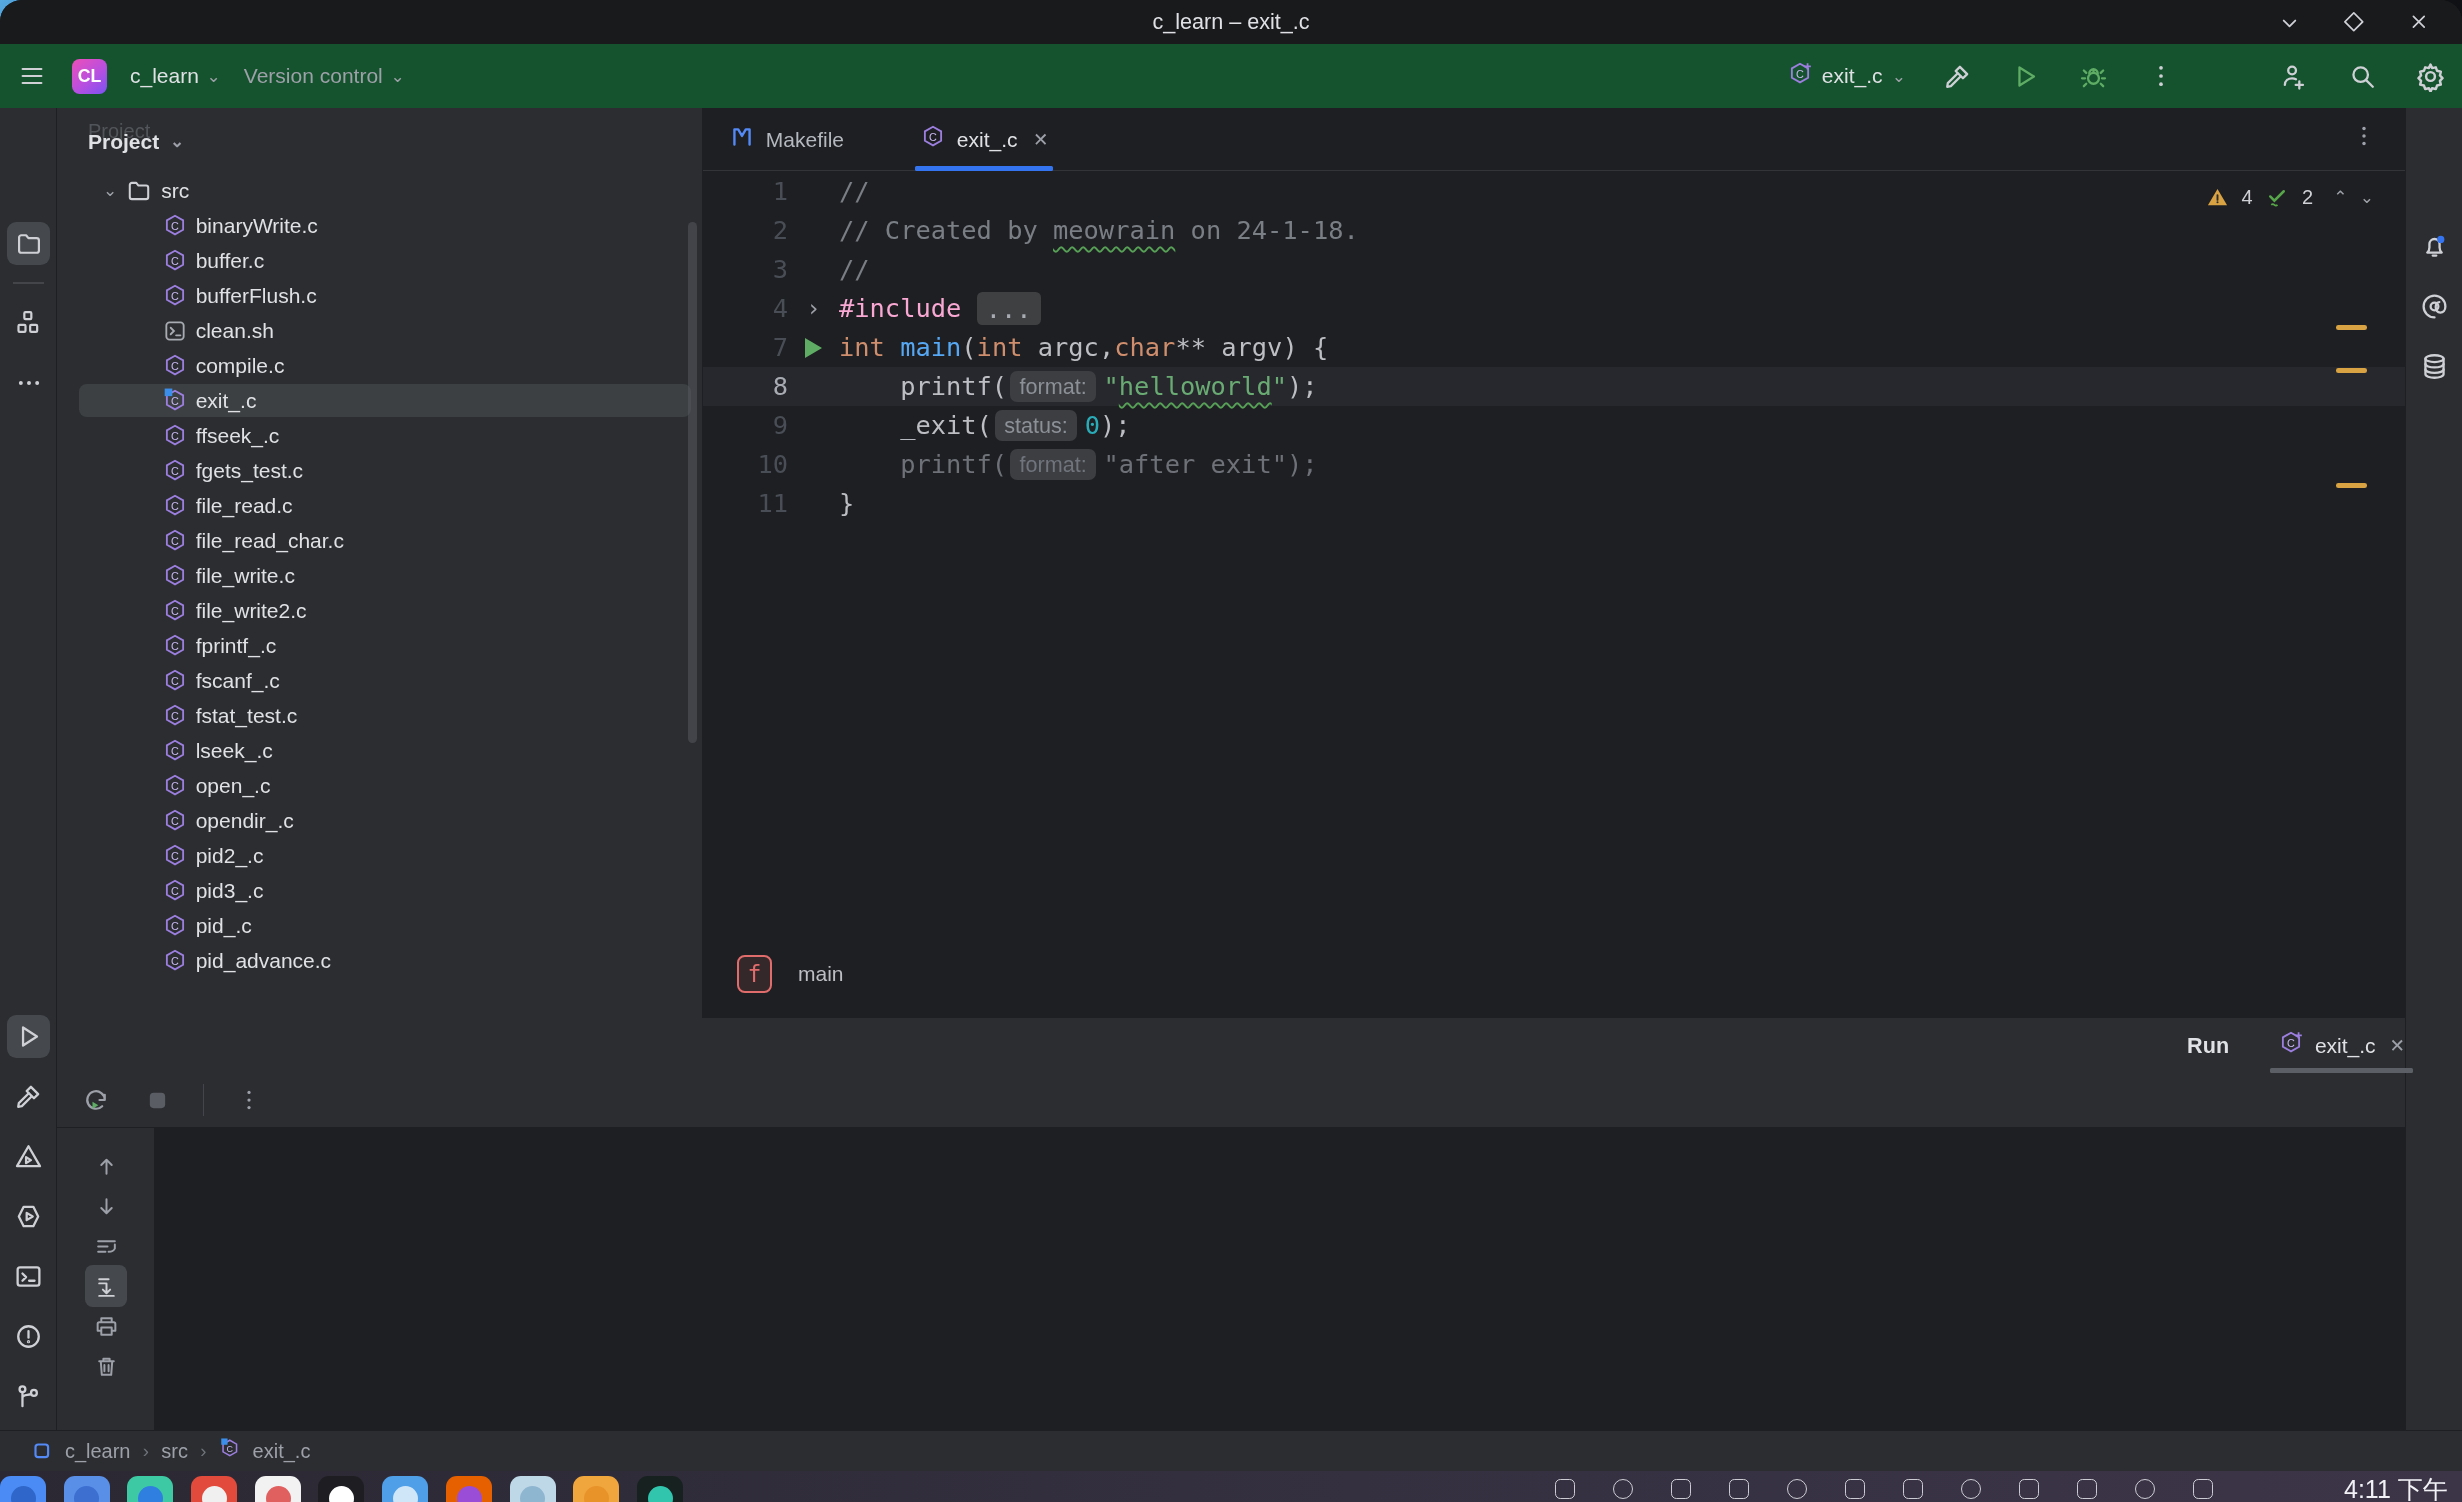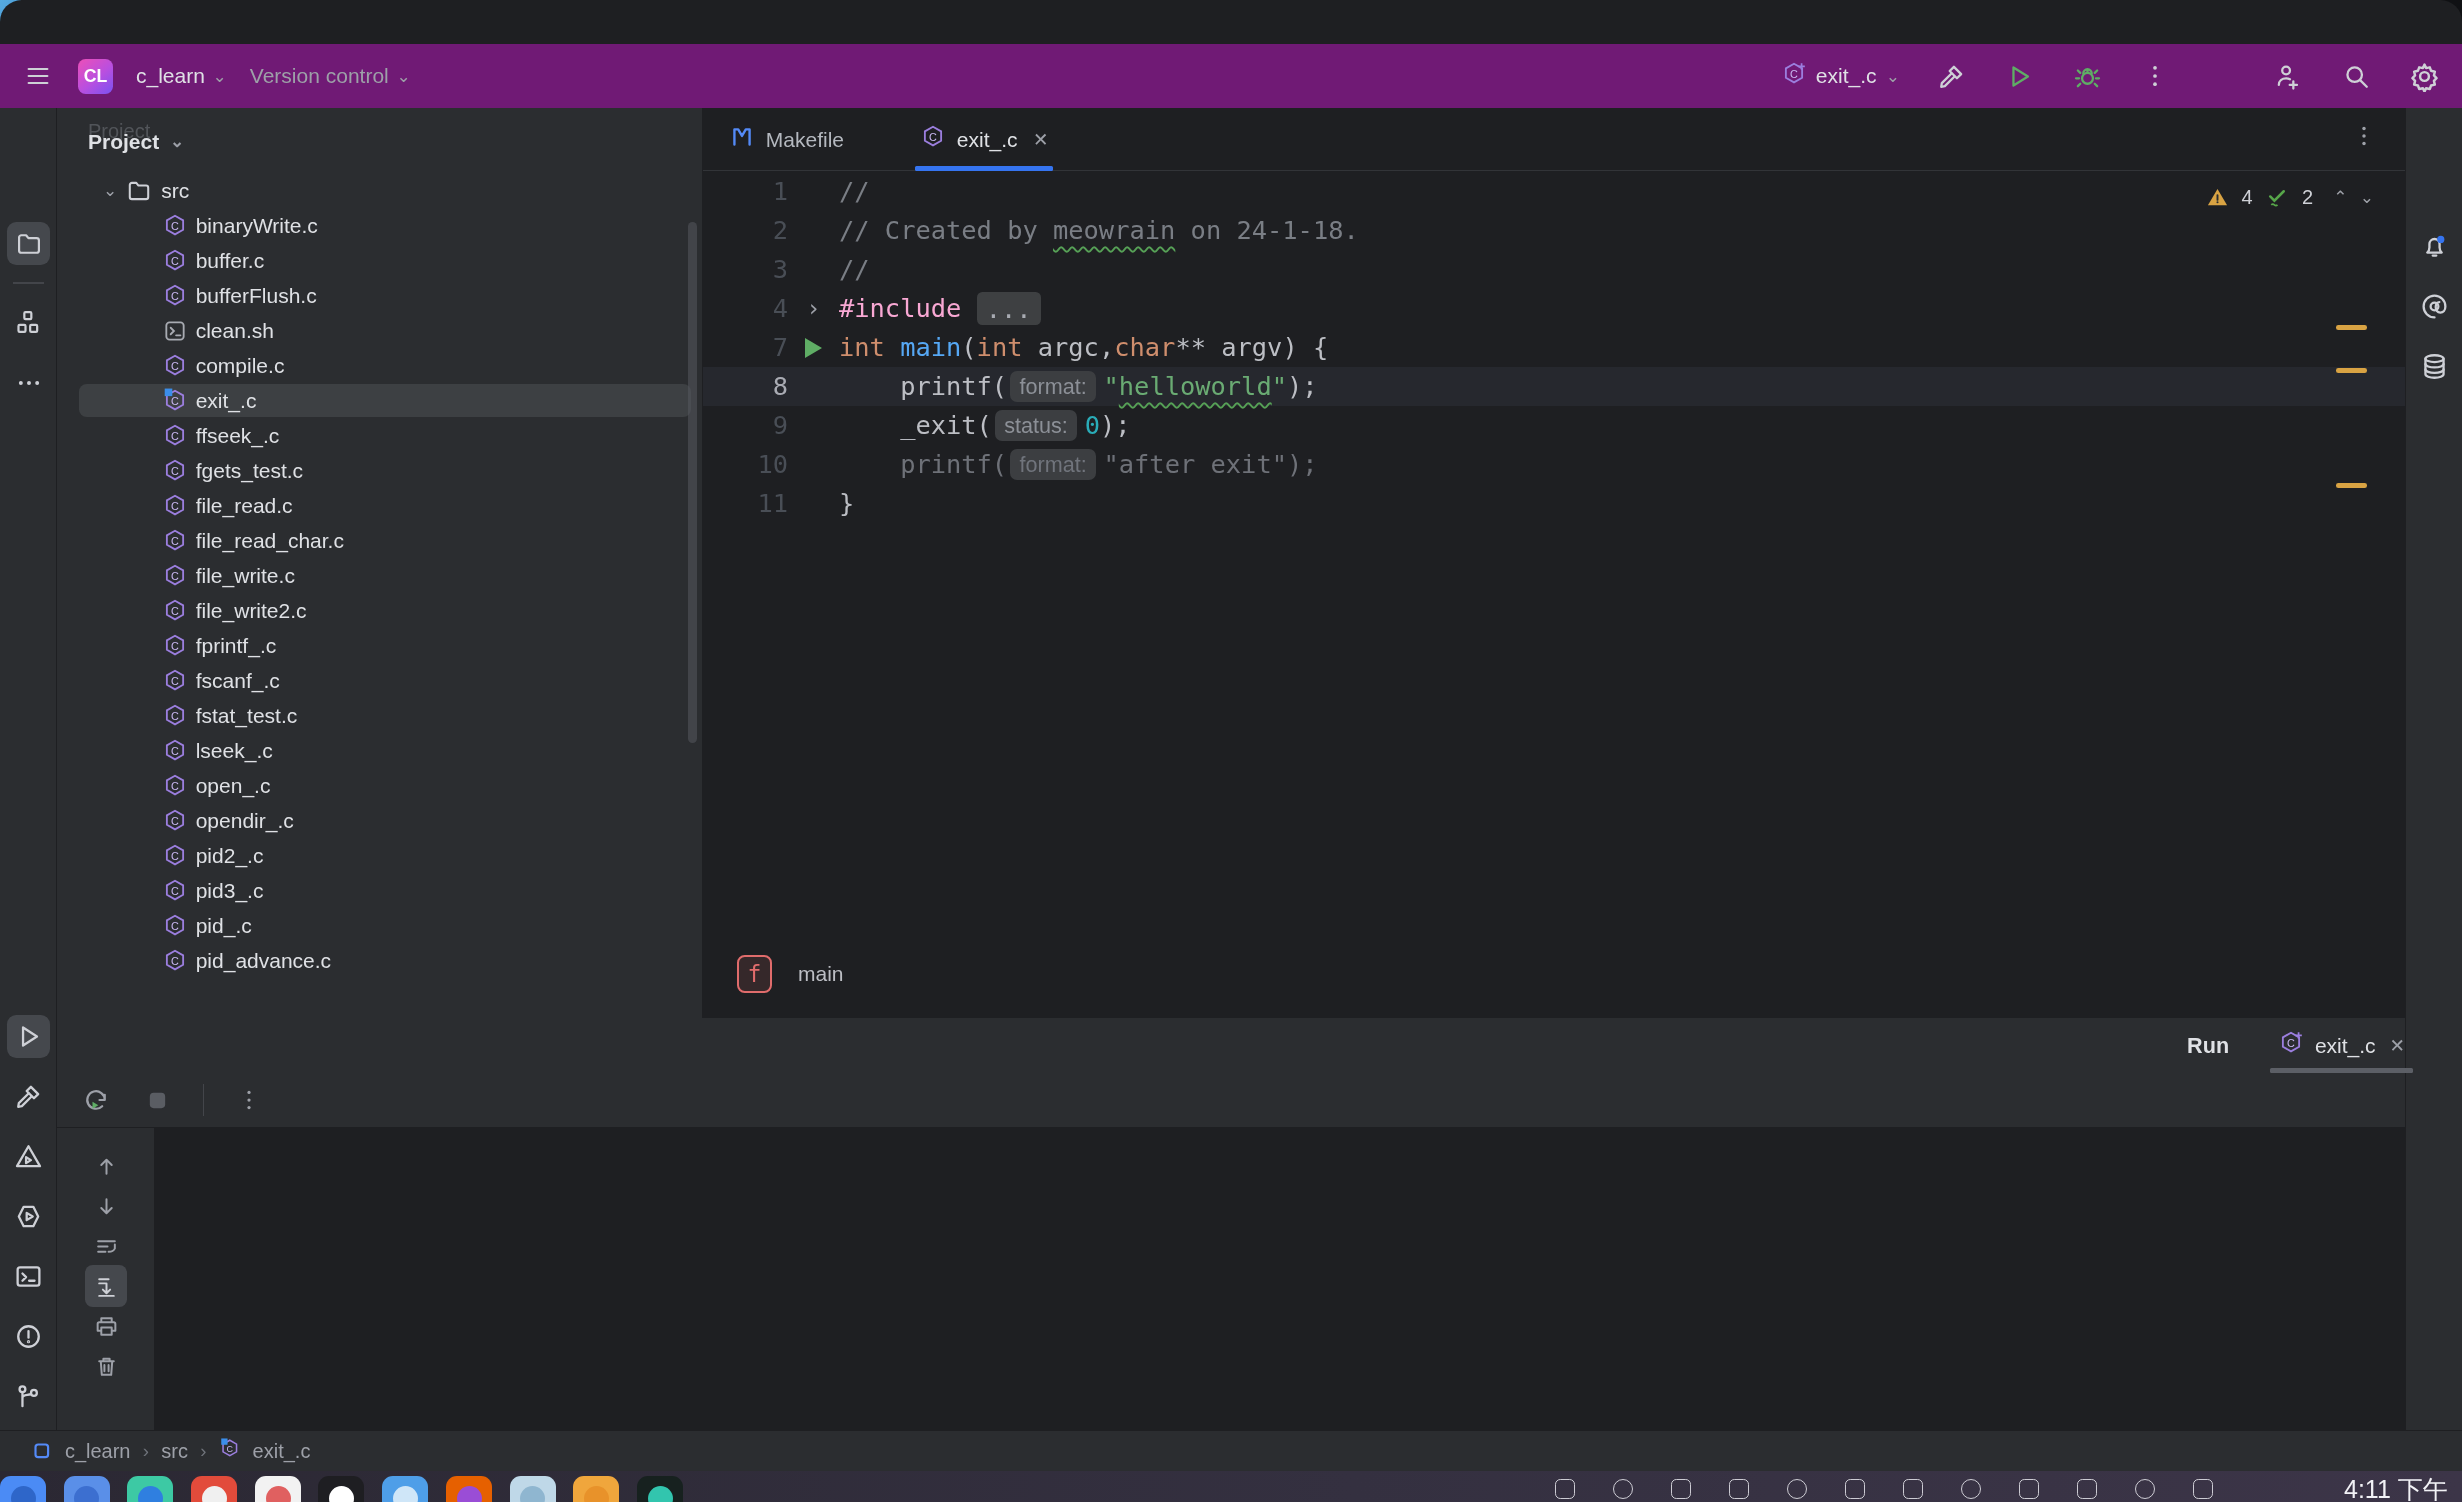--- a/index.html
+++ b/index.html
@@ -17,22 +17,22 @@
          border-radius:21.6px 21.6px 0 0; overflow:hidden; }
 
   
   .titlebar { left:0; top:0; width:2462px; height:44px; background:#191A1C; }
   .titlebar .title { position:absolute; left:0; right:0; top:0; height:44px; line-height:44px;
     text-align:center; color:#DFE1E5; font-size:21.6px; }
   .winbtns { position:absolute; right:26px; top:0; height:44px; display:flex; gap:31px; align-items:center; }
   .winbtn { width:34px; height:34px; display:flex; align-items:center; justify-content:center; color:#DFE1E5; }
 
   
-  .toolbar { left:0; top:44px; width:2462px; height:64px; background:#701a75;
-    display:flex; align-items:center; padding:0 21px; }
+  .toolbar { left:0; top:44px; width:2462px; height:64px; background:#14532d;
+    display:flex; align-items:center; padding:0 15px; }
   .tb-left { display:flex; align-items:center; gap:23px; }
   .tb-right { margin-left:auto; display:flex; align-items:center; gap:34px; }
   .cl-badge { width:35px; height:35px; border-radius:7.7px; background:linear-gradient(140deg,#ED4FB8 0%,#B84FE0 55%,#7A52F2 100%);
     color:#fff; font-weight:bold; font-size:17.7px; display:flex; align-items:center; justify-content:center; }
   .tb-text { color:#DFE1E5; font-size:21px; display:flex; align-items:center; gap:7.7px; }
   .tb-text.dim { color:#9DA0A8; }
   .chev { color:#9DA0A8; font-size:17px; }
   .runchip { display:flex; align-items:center; gap:9.2px; color:#DFE1E5; font-size:21px; }
   .icbtn { display:flex; align-items:center; justify-content:center; width:34px; height:34px; }
 
@@ -132,20 +132,40 @@
   .clock { position:absolute; left:2344px; top:1.5px; color:#F2F2F6; font-size:25px; white-space:nowrap; }
 </style>
 </head>
 <body>
 
 <div id="stage">
   <div id="wallpaper-corner" class="abs"></div>
 
   <div id="ide" class="abs">
 
+    <div class="titlebar abs">
+      <div class="title">c_learn – exit_.c</div>
+      <div class="winbtns">
+        <div class="winbtn">
+          <svg class="ic" width="23" height="23" viewBox="0 0 24 24">
+              <path d="M6 10l6 6 6-6"></path>
+            </svg>
+        </div>
+        <div class="winbtn">
+          <svg class="ic" width="21.6" height="21.6" viewBox="0 0 24 24">
+              <rect x="5" y="5" width="14" height="14" transform="rotate(45 12 12)"></rect>
+            </svg>
+        </div>
+        <div class="winbtn">
+          <svg class="ic" width="21.6" height="21.6" viewBox="0 0 24 24">
+              <path d="M6 6l12 12M18 6L6 18"></path>
+            </svg>
+        </div>
+      </div>
+    </div>
 
     <div class="toolbar abs">
       <div class="tb-left">
         <div class="icbtn">
           <svg class="ic" width="28" height="28" viewBox="0 0 24 24">
               <path d="M4 6h16M4 12h16M4 18h16"></path>
             </svg>
         </div>
         <div class="cl-badge">CL</div>
         <div class="tb-text">

